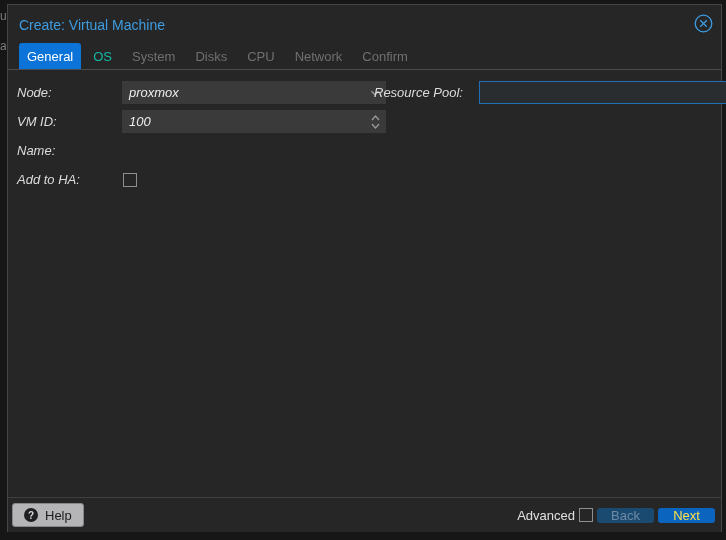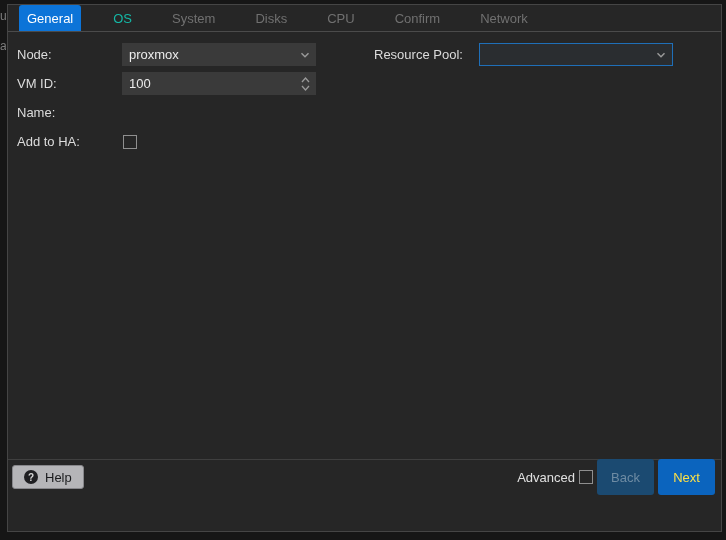--- a/index.html
+++ b/index.html
@@ -12,76 +12,85 @@
 
   .dialog { position:absolute; left:7px; top:4px; width:715px; height:528px;
     background:#262626; border:1px solid #454545; }
 
   
   .title-bar { position:relative; height:38px; padding:11px 10px 0 11px; }
   .dialog-title { color:#3d9ce1; font-size:14px; }
   .close-btn { position:absolute; right:8px; top:9px; width:19px; height:19px; cursor:pointer; }
 
   
-  .tab-bar { display:flex; gap:24px; padding-left:11px; height:27px;
+  .tab-bar { display:flex; gap:4px; padding-left:11px; height:27px;
     border-bottom:1px solid #4b4b4b; align-items:stretch; }
   .tab { display:flex; align-items:center; padding:0 8px; font-size:13px;
     color:#707070; border-radius:3px 3px 0 0; }
   .tab.active { background:#0c74d8; color:#ffffff; }
   .tab.enabled { color:#14b8a6; }
 
   
   .body { position:relative; height:calc(528px - 66px - 35px); background:#262626; }
   .col { position:absolute; top:11px; }
   .col-left { left:9px; }
   .col-right { left:366px; }
-  .form-row { display:flex; align-items:center; height:23px; margin-bottom:6px; }
+  .form-row { display:flex; align-items:center; height:23px; margin-bottom:6px;font-style:italic; }
   .form-label { width:105px; color:#dcdcdc; font-size:13px; }
-  .field { position:relative; width:194px; height:23px; background:#3a3a3a;
+  .field { position:relative; width:264px; height:23px; background:#3a3a3a;
     color:#ececec; font-size:13px; display:flex; align-items:center; padding:0 22px 0 7px; }
   .field.focused { background:#2a2d30; border:1px solid #1f6fb8; }
   .trigger { position:absolute; right:5px; top:50%; transform:translateY(-50%); display:flex;
     flex-direction:column; align-items:center; line-height:0; }
   .checkbox { width:14px; height:14px; border:1px solid #8f8f8f; background:transparent;
     display:inline-block; }
 
   
   .footer { height:35px; border-top:1px solid #3f3f3f; display:flex; align-items:center;
     padding:0 6px 0 4px; background:#262626; }
   .help-btn { display:flex; align-items:center; gap:7px; height:24px; padding:0 11px;
     background:#b5b5b8; border:1px solid #87878b; border-radius:3px; color:#1a1b1d;
     font-size:13px; cursor:pointer; }
   .help-icon { width:14px; height:14px; border-radius:50%; background:#1f1f22; color:#d6d6d6;
     font-size:10px; font-weight:bold; display:flex; align-items:center; justify-content:center; }
   .footer-right { margin-left:auto; display:flex; align-items:center; gap:4px; }
   .advanced-label { color:#e0e0e0; font-size:13px; }
-  .btn { height:36px; min-width:57px; border-radius:3px; font-size:13px; border:none;
+  .btn { height:15px; min-width:57px; border-radius:3px; font-size:13px; border:none;
     display:flex; align-items:center; justify-content:center; padding:1px 12px; cursor:pointer; }
   .btn-back { background:#1b4a71; color:#6e8ba3; }
   .btn-next { background:#0b64be; color:#fde047; }
 </style>
 </head>
 <body>
 
 <div class="stage">
 
   <span class="bg-fragment" style="top:10px;">u</span>
   <span class="bg-fragment" style="top:40px;">al</span>
 
   <div class="dialog">
 
+    <div class="title-bar">
+      <span class="dialog-title">Create: Virtual Machine</span>
+      <span class="close-btn">
+        <svg width="19" height="19" viewBox="0 0 19 19">
+          <circle cx="9.5" cy="9.5" r="8.3" fill="none" stroke="#3d9ce1" stroke-width="1.3"></circle>
+          <path d="M6.2 6.2 L12.8 12.8 M12.8 6.2 L6.2 12.8" stroke="#3d9ce1" stroke-width="1.3"></path>
+        </svg>
+      </span>
+    </div>
 
     <div class="tab-bar">
       <div class="tab active">General</div>
       <div class="tab enabled">OS</div>
       <div class="tab">System</div>
       <div class="tab">Disks</div>
       <div class="tab">CPU</div>
+      <div class="tab">Network</div>
       <div class="tab">Confirm</div>
-      <div class="tab">Network</div>
     </div>
 
     <div class="body">
 
       <div class="col col-left">
 
         <div class="form-row">
           <span class="form-label">Node:</span>
           <div class="field">
             <span>proxmox</span>

